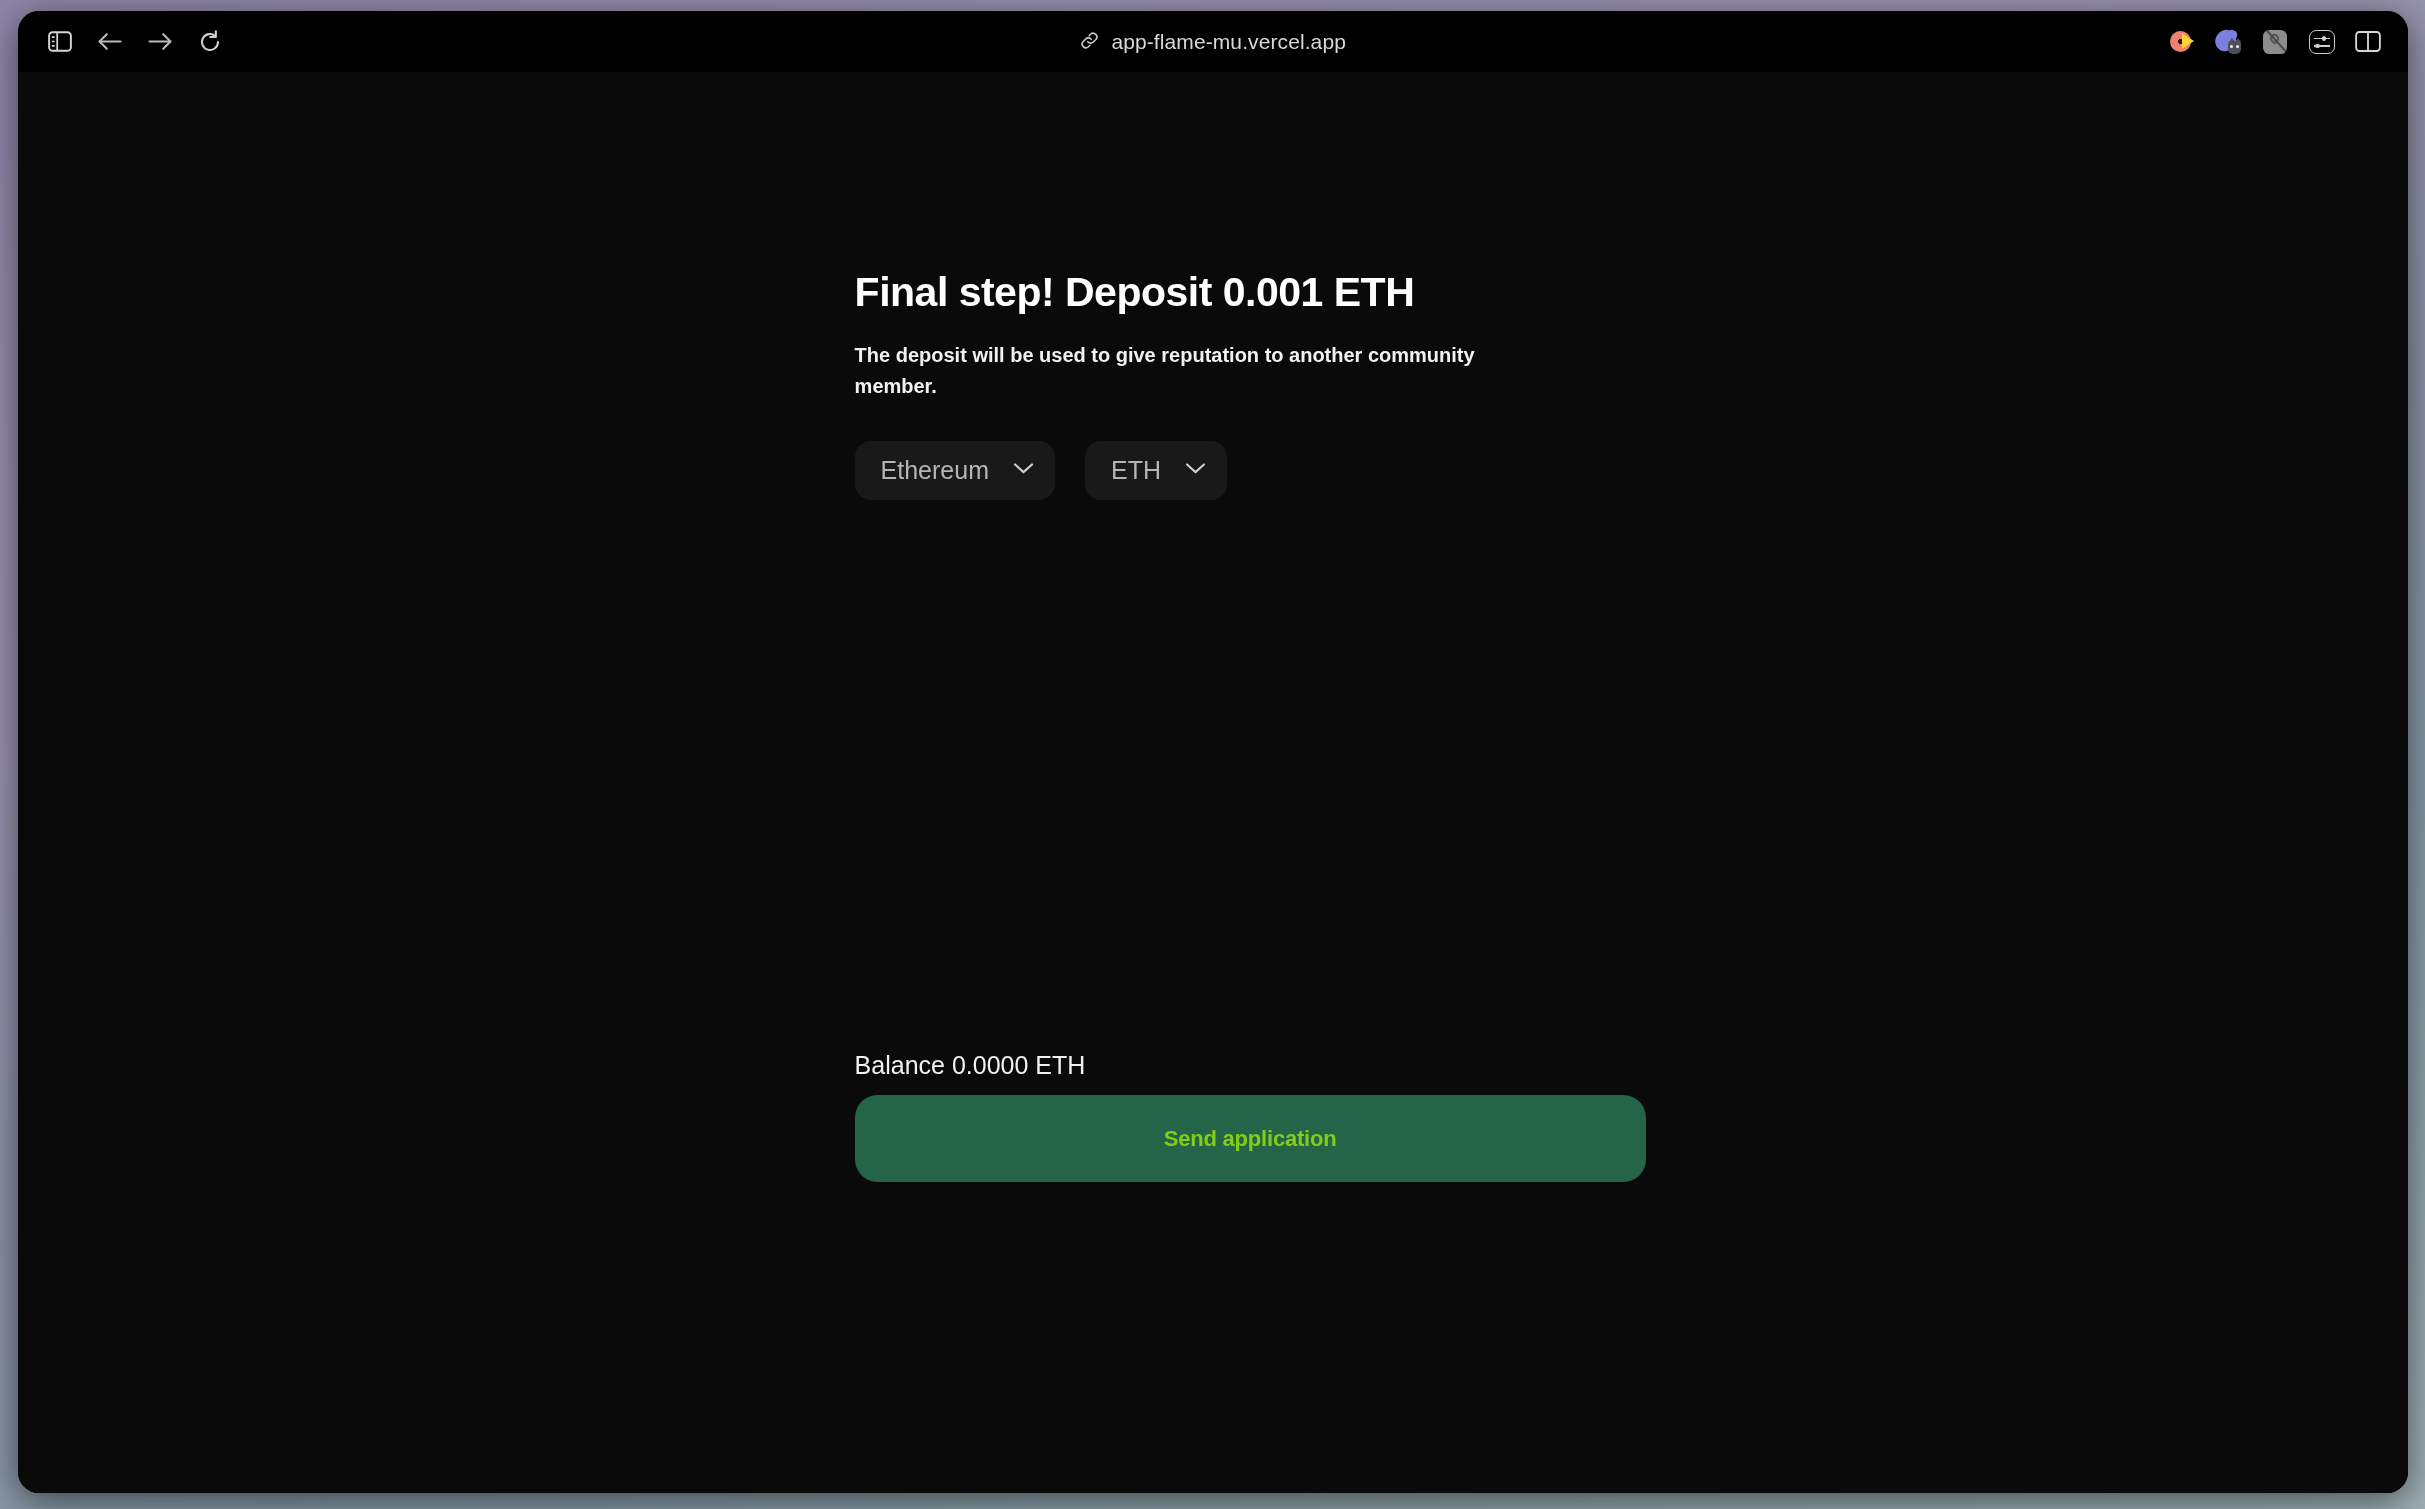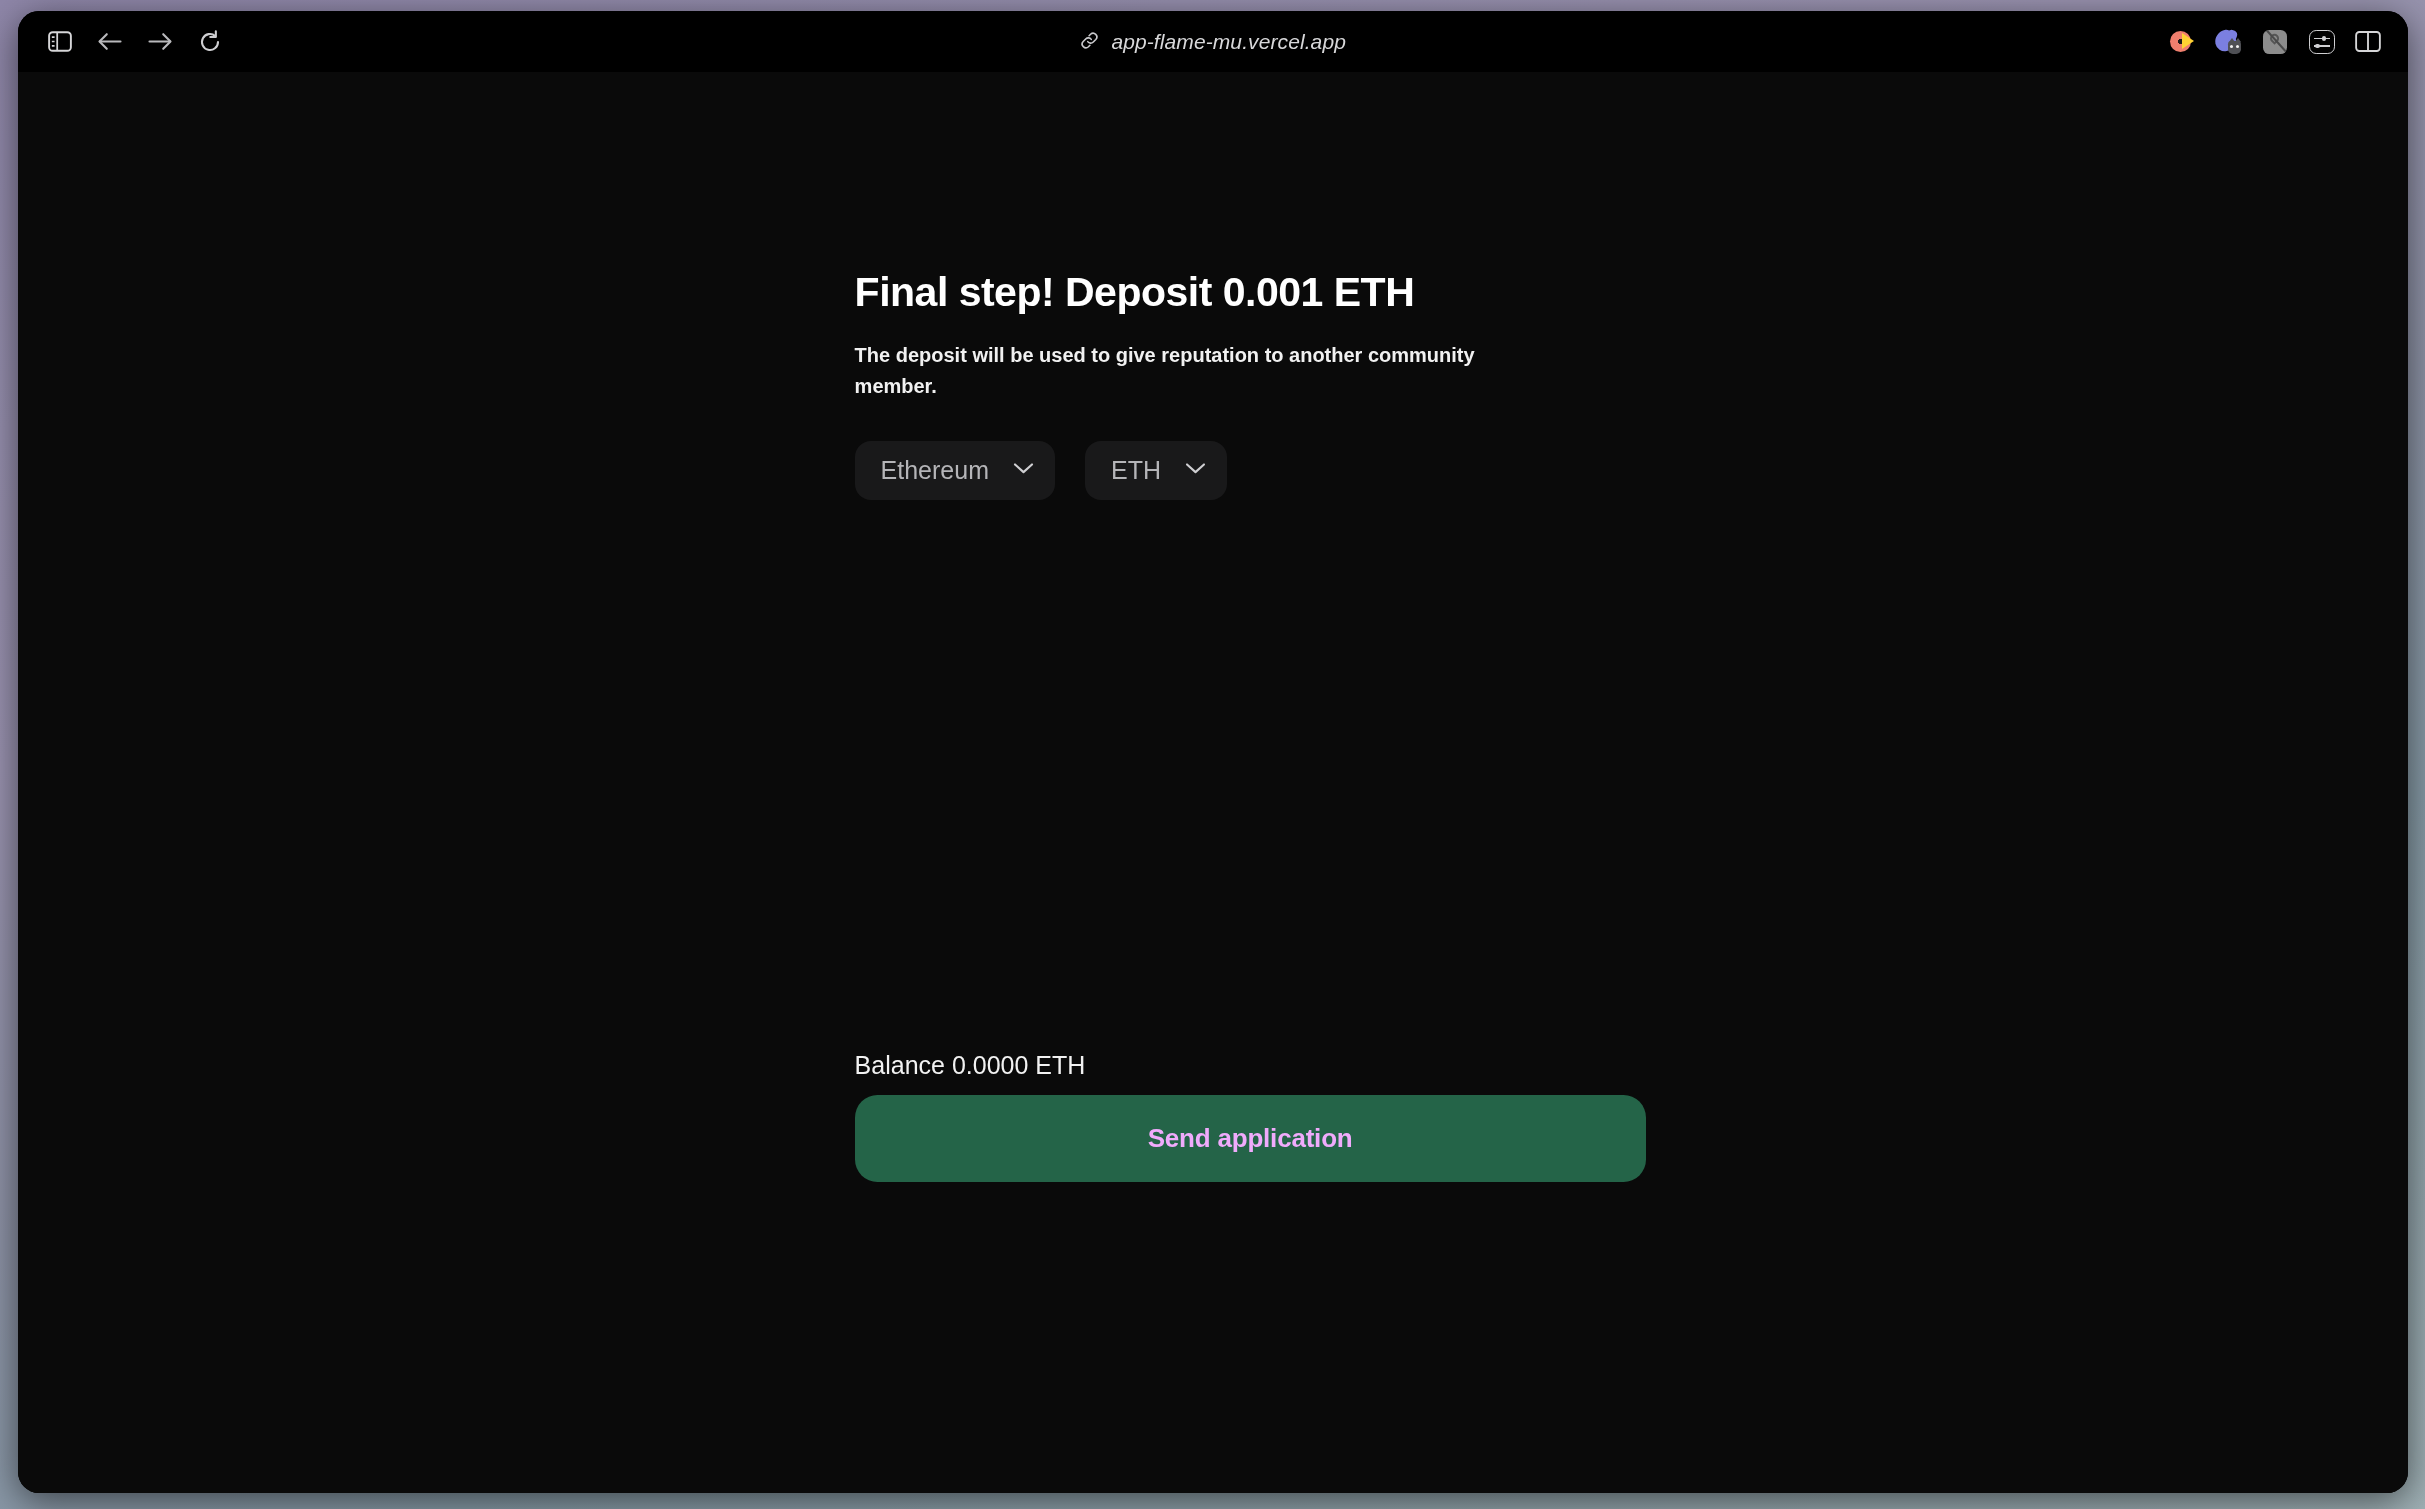--- a/index.html
+++ b/index.html
@@ -42,21 +42,20 @@
     pointer-events:none;
   }
   #url-chip {
     display:flex; align-items:center; gap:11.2px;
     pointer-events:auto; cursor:text;
     padding:4.8px 13px; border-radius:8px;
   }
   #url-text {
     color:#d8d8da; font-size:21px; font-weight:500; letter-spacing:0.1px;
     white-space:nowrap;
-    font-style:italic;
   }
   .tb-right {
     margin-left:auto; display:flex; align-items:center; gap:9.6px;
     padding-right:21px;
   }
   .ext-btn {
     width:37px; height:37px;
     display:flex; align-items:center; justify-content:center;
     cursor:pointer; border-radius:6.4px;
   }
@@ -214,23 +213,23 @@
     color:#f2f2f2; font-size:25px; font-weight:400;
     white-space:nowrap;
     margin-top:44px;
   }
   #send-application-button {
     position:absolute; left:0; top:826px;
     width:791px; height:87px;
     background:#246448;
     border:none;
     border-radius:22.5px;
-    color:#f0abfc;
+    color:#84cc16;
     font-family:"Liberation Sans", sans-serif;
-    font-size:26px; font-weight:700;
+    font-size:22px; font-weight:700;
     letter-spacing:-0.2px;
     cursor:pointer;
     display:flex; align-items:center; justify-content:center;
   }
 </style>
 </head>
 <body>
 
 <div id="browser-window">
 

